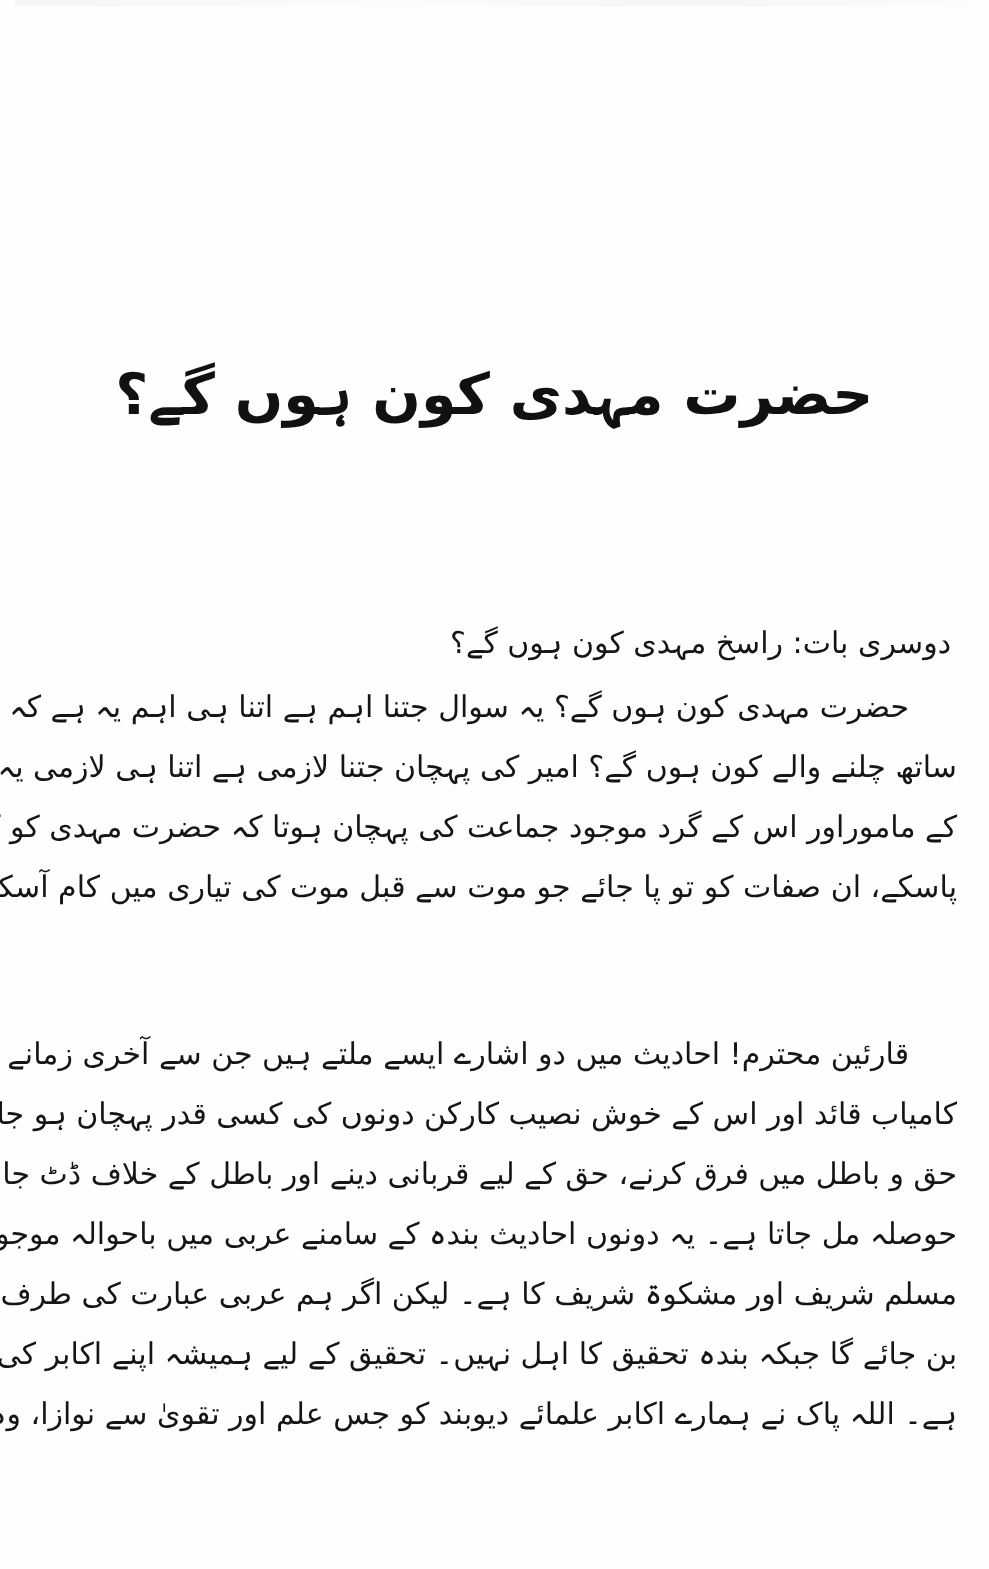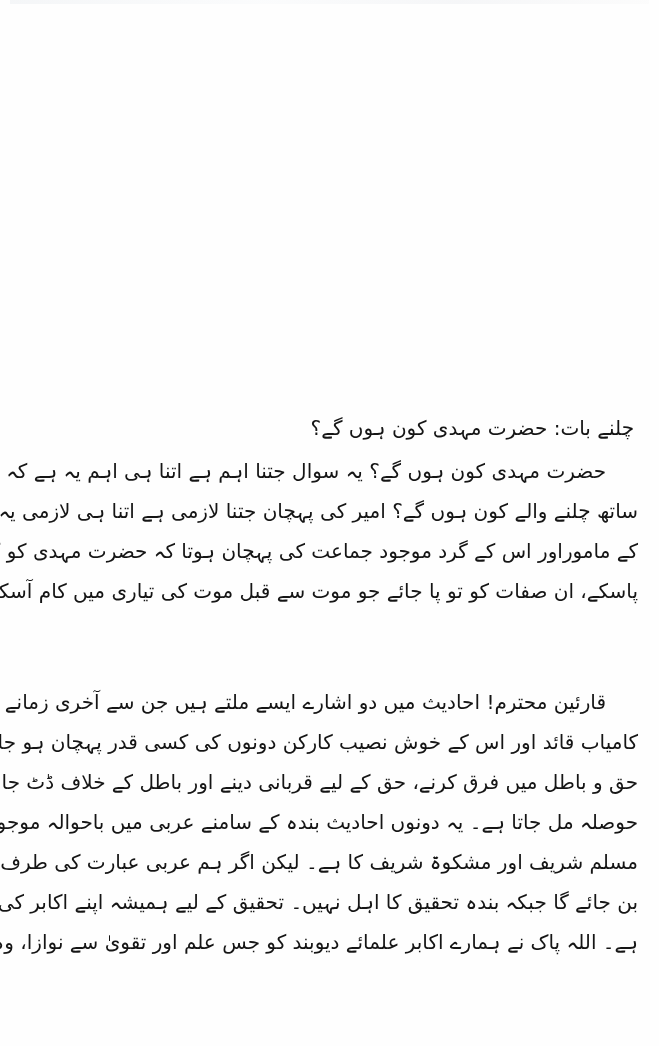--- a/index.html
+++ b/index.html
@@ -77,22 +77,23 @@
     }
     #para1 { top: 451px; }
     #para2 { top: 682px; }
   </style>
 </head>
 <body>
 
 <div class="page">
   <div class="top-edge"></div>
 
+  <h1 class="title">حضرت مہدی کون ہوں گے؟</h1>
 
-  <div class="body-text subheading">چلنے بات: حضرت مہدی کون ہوں گے؟</div>
+  <div class="body-text subheading">دوسری بات: راسخ مہدی کون ہوں گے؟</div>
 
   <div class="body-text" id="para1">
     <span class="line indent">حضرت مہدی کون ہوں گے؟ یہ سوال جتنا اہم ہے اتنا ہی اہم یہ ہے کہ ان کے</span>
     <span class="line">ساتھ چلنے والے کون ہوں گے؟ امیر کی پہچان جتنا لازمی ہے اتنا ہی لازمی یہ بھی ہے کہ اس</span>
     <span class="line">کے ماموراور اس کے گرد موجود جماعت کی پہچان ہوتا کہ حضرت مہدی کو کوئی پاسکے یا نہ</span>
     <span class="line last">پاسکے، ان صفات کو تو پا جائے جو موت سے قبل موت کی تیاری میں کام آسکتی ہیں۔</span>
   </div>
 
   <div class="body-text" id="para2">
     <span class="line indent">قارئین محترم! احادیث میں دو اشارے ایسے ملتے ہیں جن سے آخری زمانے کے</span>

